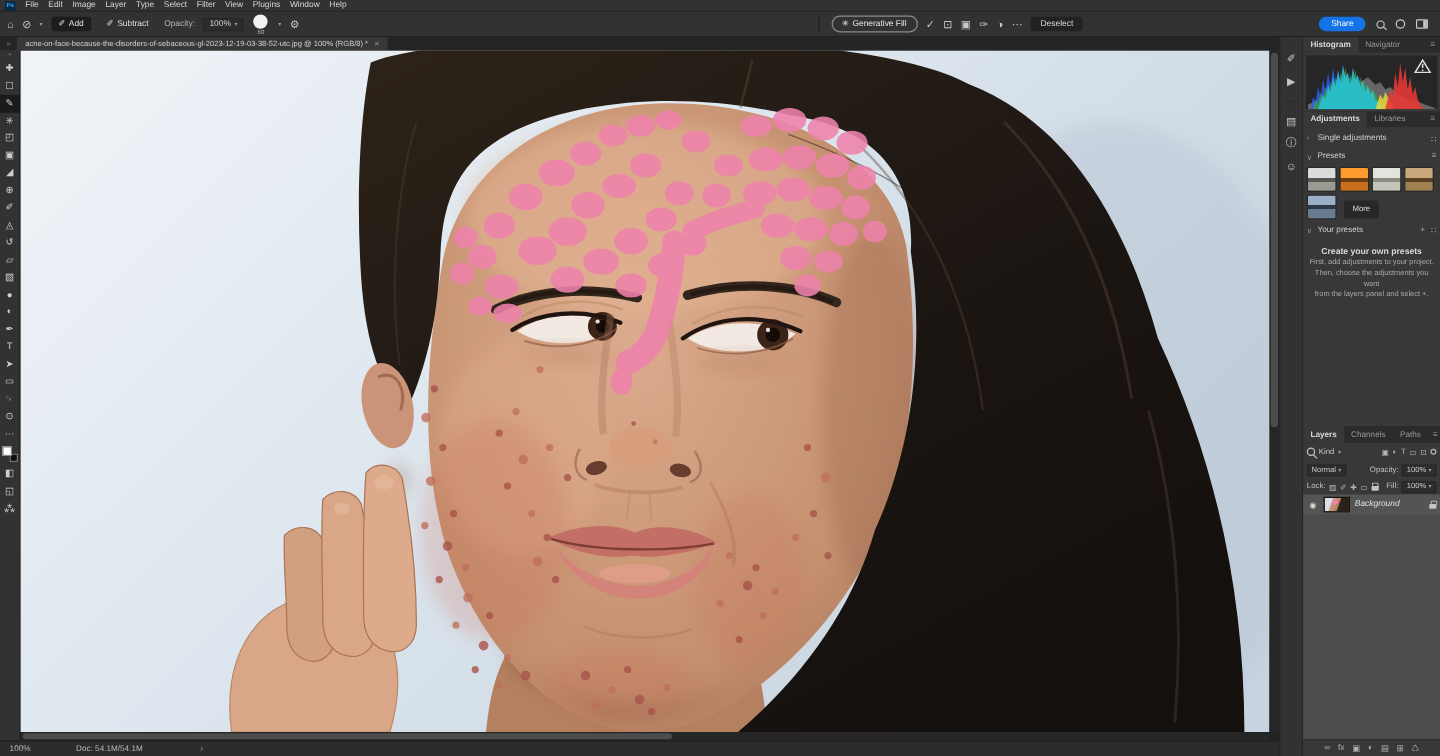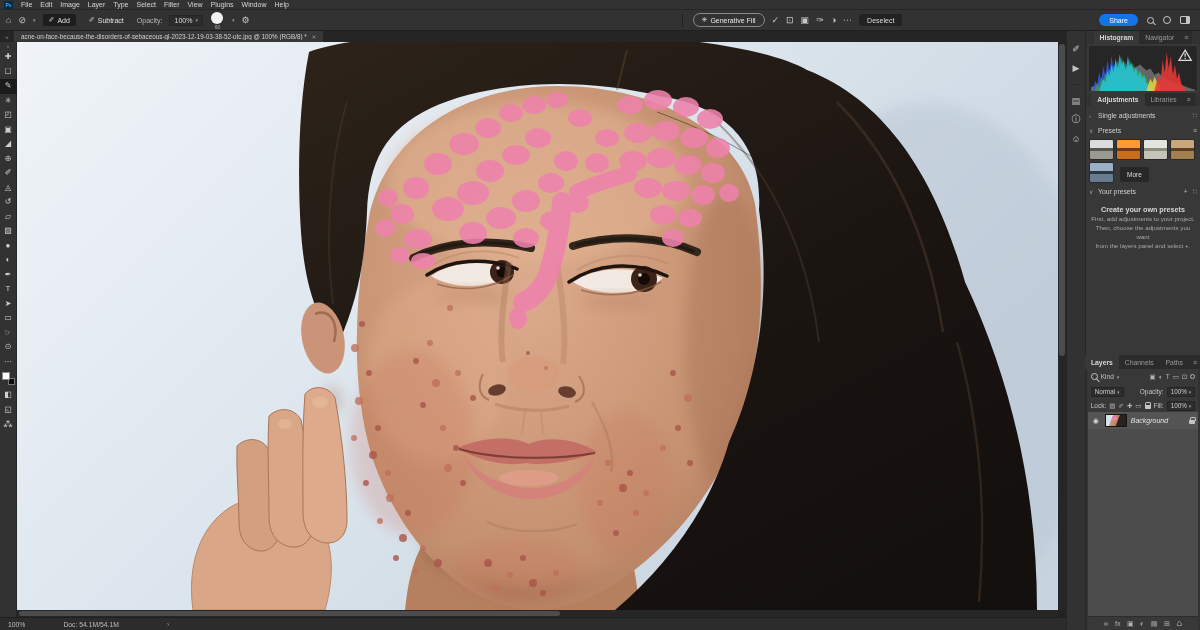--- a/index.html
+++ b/index.html
@@ -71,21 +71,21 @@
   .scorner { position:absolute; right:0; bottom:0; width:8px; height:7px; background:#222; }
 
   
   .dockstrip { position:absolute; left:1066px; top:31px; width:20px; height:599px; background:#323232;
     border-left:1px solid #262626; border-right:1px solid #262626; display:flex; flex-direction:column; align-items:center; padding-top:8px; }
   .dock-ic { height:19px; display:flex; align-items:center; justify-content:center; color:#c4c4c4; font-size:9px; width:100%; }
   .dock-gap { height:8px; border-bottom:1px solid #2a2a2a; width:70%; margin-bottom:6px; }
 
   
   .panels { position:absolute; left:1086px; top:31px; width:114px; height:599px; background:#323232;
-    display:flex; flex-direction:column;align-items:center; }
+    display:flex; flex-direction:column; }
   .ptabs { height:13px; background:#2b2b2b; display:flex; align-items:stretch; font-size:6.8px; flex:none; }
   .ptab { padding:0 6px; display:flex; align-items:center; color:#9a9a9a; }
   .ptab.active { background:#383838; color:#d8d8d8; font-weight:bold; }
   .pmenu { margin-left:auto; padding:0 4px; display:flex; align-items:center; color:#9a9a9a; font-size:7px; }
   .histbody { height:49px; background:#383838; padding:2px; flex:none; }
   .histbody svg { width:100%; height:100%; display:block; }
   .adjbody { height:249px; background:#383838; flex:none; padding:2px 3px; display:flex; flex-direction:column; }
   .adjrow { height:15px; display:flex; align-items:center; gap:3px; font-size:6.8px; color:#d0d0d0; flex:none; }
   .adjrow .chv { color:#9a9a9a; font-size:6px; width:6px; }
   .adjrow .rgt { margin-left:auto; color:#b0b0b0; font-size:7px; display:flex; gap:5px; }

